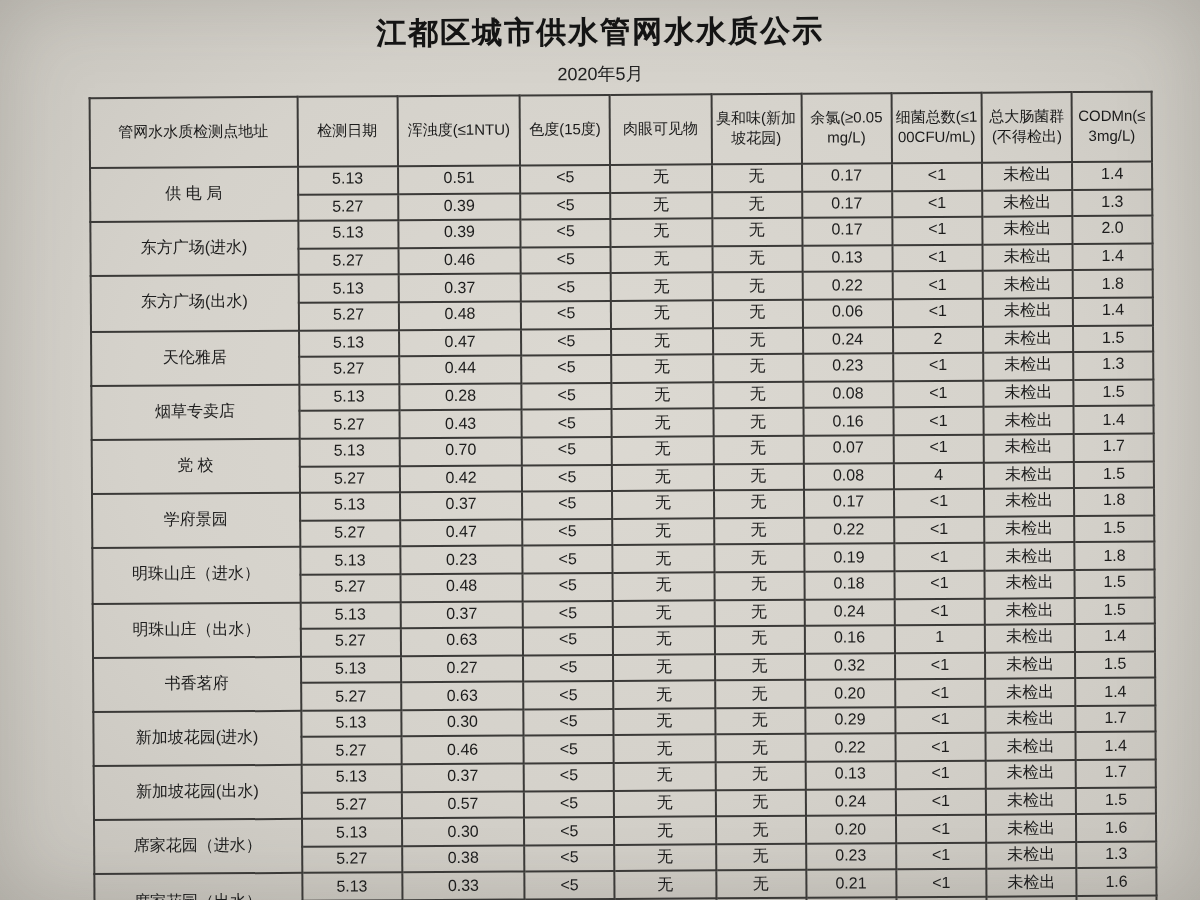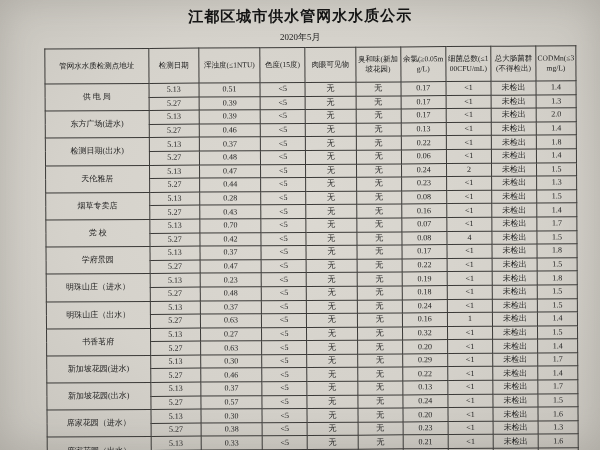--- a/index.html
+++ b/index.html
@@ -7,21 +7,20 @@
     width:600px;height:450px;overflow:hidden;
     background:#cbc8c1;
     font-family:"Liberation Sans","DejaVu Sans",sans-serif;
     color:#1c1c1c;
     -webkit-font-smoothing:antialiased;
   }
   .scan{
     width:600px;height:450px;position:relative;
     background:radial-gradient(ellipse at 50% 45%, #dcd9d2 0%, #d5d2cb 55%, #c6c3bc 100%);
     box-shadow:inset 0 0 40px rgba(90,88,80,.25);
-    font-family:Liberation Serif, serif;
   }
   .sheet{
     position:absolute;left:0;top:0;width:600px;
     transform:rotate(-0.35deg);
     transform-origin:50% 0;
   }
   .title{
     text-align:center;
     font-size:15px;font-weight:bold;
     letter-spacing:1px;
@@ -155,21 +154,21 @@
             <td>0.46</td>
             <td>&lt;5</td>
             <td>无</td>
             <td>无</td>
             <td>0.13</td>
             <td>&lt;1</td>
             <td>未检出</td>
             <td>1.4</td>
           </tr>
           <tr>
-            <td rowspan="2" class="loc">检测日期(出水)</td>
+            <td rowspan="2" class="loc">东方广场(出水)</td>
             <td>5.13</td>
             <td>0.37</td>
             <td>&lt;5</td>
             <td>无</td>
             <td>无</td>
             <td>0.22</td>
             <td>&lt;1</td>
             <td>未检出</td>
             <td>1.8</td>
           </tr>

